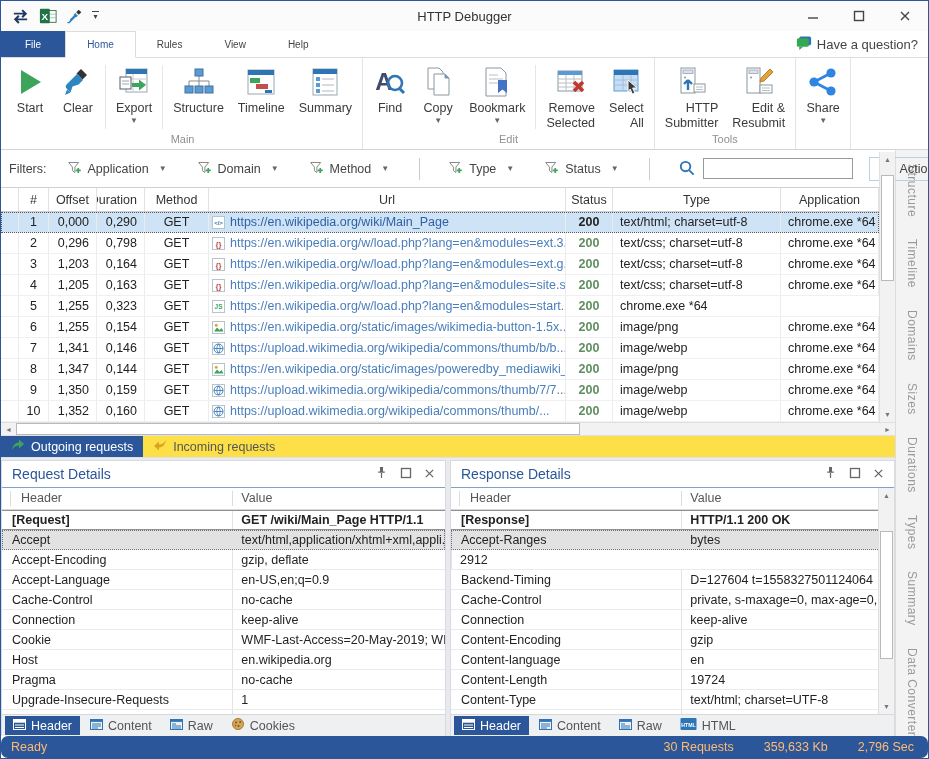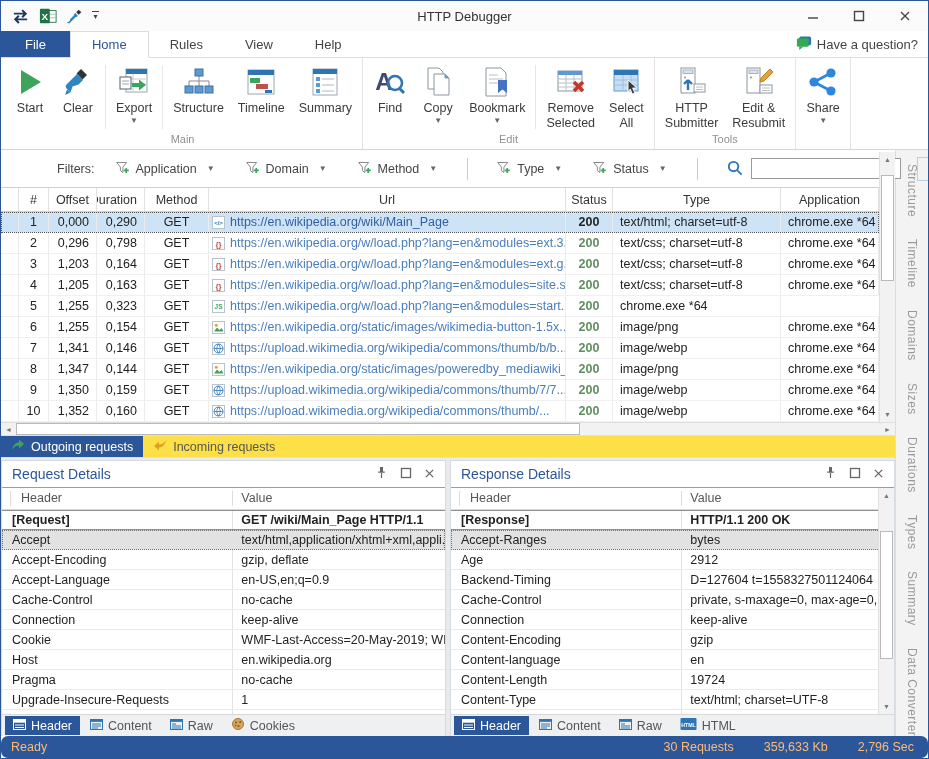--- a/index.html
+++ b/index.html
@@ -11,44 +11,44 @@
   .qat{display:flex;align-items:center;gap:9px;padding-left:10px;z-index:1;}
   .qicon{display:flex;align-items:center;}
   .qcaret{display:flex;flex-direction:column;align-items:center;font-size:8px;color:#444;line-height:1;}
   .qcaret::before{content:"";width:7px;border-top:1.5px solid #444;margin-bottom:1px;}
   .title{position:absolute;left:0;right:0;text-align:center;font-size:13px;color:#333;}
   .wctrl{margin-left:auto;display:flex;z-index:1;}
   .wbtn{width:46px;height:30px;display:flex;align-items:center;justify-content:center;color:#444;font-size:13px;}
 
   
   .menubar{flex:0 0 27px;display:flex;align-items:stretch;border-bottom:1px solid #dcdcdc;background:#fff;}
-  .mtab{padding:0 21px;display:flex;align-items:center;font-size:13px;color:#444;}
+  .mtab{padding:0 21px;display:flex;align-items:center;font-size:10px;color:#444;}
   .mtab.file{background:#2b579a;color:#fff;padding:0 24px;}
   .mtab.active{color:#2b579a;border:1px solid #dcdcdc;border-bottom:1px solid #fff;margin-bottom:-1px;background:#fff;}
   .helpq{margin-left:auto;display:flex;align-items:center;gap:5px;padding-right:10px;font-size:13px;color:#444;}
 
   
   .ribbon{flex:0 0 91px;display:flex;background:#fff;border-bottom:1px solid #d4d4d4;padding-left:2px;}
   .rib-group{display:flex;flex-direction:column;border-right:1px solid #e4e4e4;padding:0 3px;}
   .rib-btns{flex:1;display:flex;align-items:flex-start;padding-top:5px;}
   .rib-label{height:16px;text-align:center;font-size:11px;color:#909090;}
   .rib-btn{display:flex;flex-direction:column;align-items:center;padding:2px 7px;min-width:44px;}
   .ric{width:34px;height:34px;display:flex;align-items:center;justify-content:center;}
   .ric svg{width:34px;height:34px;display:block;}
-  .rlab{font-size:12.5px;color:#3b3b3b;text-align:center;white-space:pre-line;line-height:1.2;margin-top:2px;}
+  .rlab{font-size:12.5px;color:#3b3b3b;text-align:right;white-space:pre-line;line-height:1.2;margin-top:2px;}
   .rcaret{font-size:8px;color:#666;margin-top:1px;line-height:1;}
   .rib-sep{width:1px;background:#e6e6e6;margin:2px 3px 4px;align-self:stretch;}
 
   .content-row{flex:1;display:flex;min-height:0;}
   .content-col{flex:1;display:flex;flex-direction:column;min-width:0;}
 
   
   .scrollwrap{position:relative;flex:0 0 252px;display:flex;flex-direction:column;}
   .filterbar{flex:0 0 38px;display:flex;align-items:center;padding:0 20px 0 8px;border-bottom:1px solid #d0d0d0;font-size:12.5px;color:#444;}
-  .flabel{margin-right:20px;margin-left:48px;}
+  .flabel{margin-right:20px;}
   .fitem{display:flex;align-items:center;gap:6px;margin-right:30px;}
   .fitem .fcaret{font-size:8px;color:#666;margin-left:4px;}
   .fdiv{width:1px;height:22px;background:#ccc;margin-right:28px;}
   .searchgrp{margin-left:auto;display:flex;align-items:center;gap:8px;}
   .searchinput{width:150px;height:21px;border:1px solid #999;font-size:12.5px;padding:0 4px;outline:none;}
   .actionsbtn{display:flex;align-items:center;gap:6px;border:1px solid #b8cfe4;padding:2px 9px;margin-left:8px;}
 
   .tablezone{flex:1;overflow:hidden;margin-right:16px;}
   .tgrid-head,.trow{display:grid;grid-template-columns:18px 30px 48px 48px 64px 357px 47px 168px 1fr;align-items:center;}
   .tgrid-head{height:24px;border-bottom:1px solid #cfcfcf;font-size:12.5px;color:#333;}
@@ -830,21 +830,20 @@
               <div class="prows">
                 <div class="prow bold">
                   <div class="ph">[Response]</div>
                   <div class="pv">HTTP/1.1 200 OK</div>
                 </div>
                 <div class="prow sel">
                   <div class="ph">Accept-Ranges</div>
                   <div class="pv">bytes</div>
                 </div>
                 <div class="prow">
-                  <div class="ph">Age</div>
                   <div class="pv">2912</div>
                 </div>
                 <div class="prow">
                   <div class="ph">Backend-Timing</div>
                   <div class="pv">D=127604 t=1558327501124064</div>
                 </div>
                 <div class="prow">
                   <div class="ph">Cache-Control</div>
                   <div class="pv">private, s-maxage=0, max-age=0, m...</div>
                 </div>

